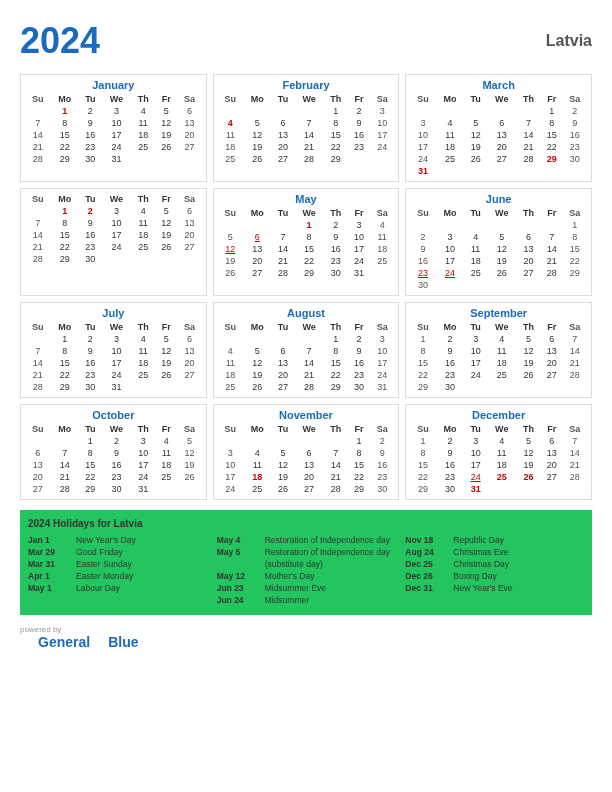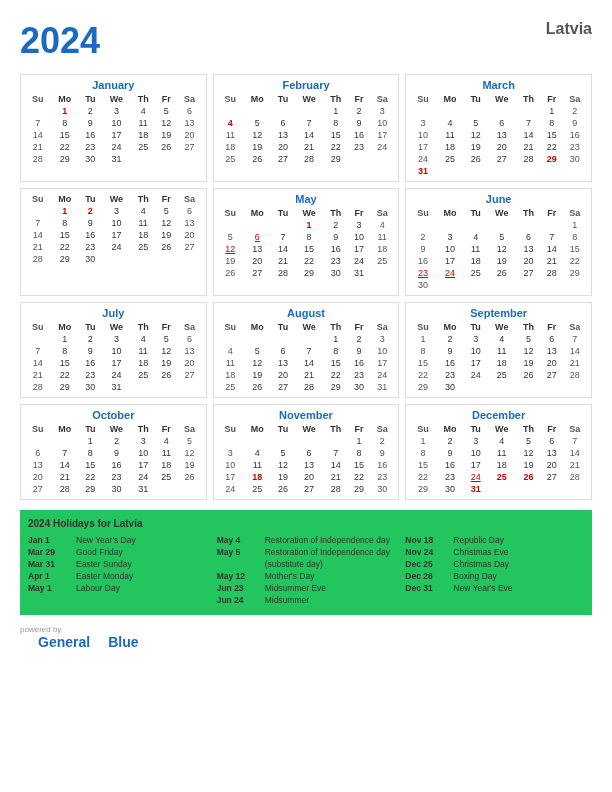--- a/index.html
+++ b/index.html
@@ -7,21 +7,21 @@
       width: 612px;
       min-height: 792px;
       font-family: Arial, sans-serif;
       background: #fff;
       padding: 20px;
       font-size: 11px;
     }
     .header {
       display: flex;
       justify-content: space-between;
-      align-items: flex-start;
+      align-items: center;
       margin-bottom: 12px;
     }
     .year {
       font-size: 36px;
       font-weight: bold;
       color: #1a6bbf;
     }
     .country {
       font-size: 16px;
       font-weight: bold;
@@ -957,21 +957,21 @@
           <span class="holiday-date">Jun 24</span>
           <span>Midsummer</span>
         </div>
       </div>
       <div>
         <div class="holiday-item">
           <span class="holiday-date">Nov 18</span>
           <span>Republic Day</span>
         </div>
         <div class="holiday-item">
-          <span class="holiday-date">Nov 24</span>
+          <span class="holiday-date">Aug 24</span>
           <span>Christmas Eve</span>
         </div>
         <div class="holiday-item">
           <span class="holiday-date">Dec 25</span>
           <span>Christmas Day</span>
         </div>
         <div class="holiday-item">
           <span class="holiday-date">Dec 26</span>
           <span>Boxing Day</span>
         </div>

